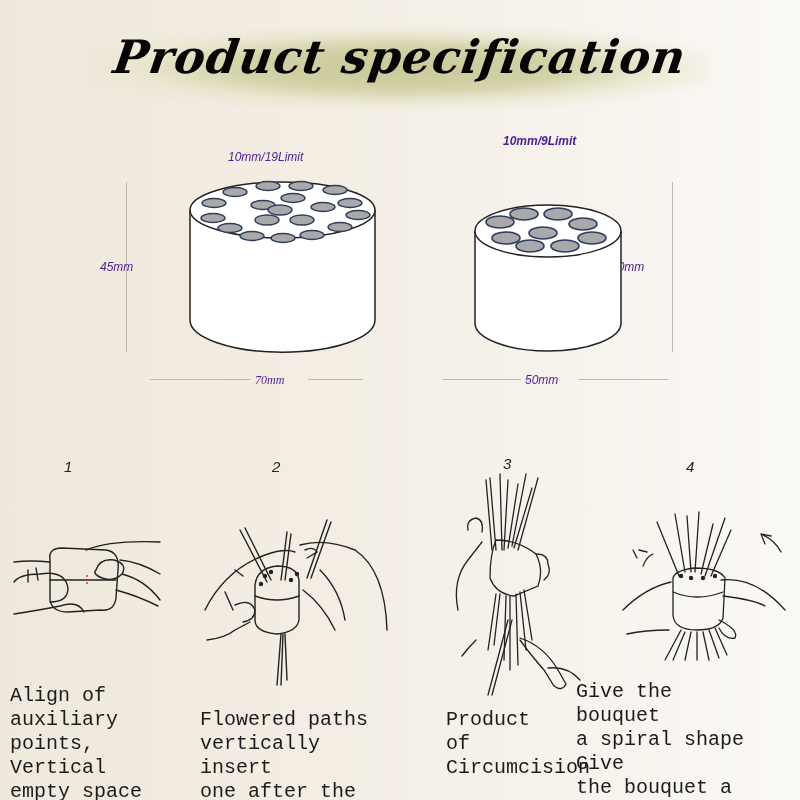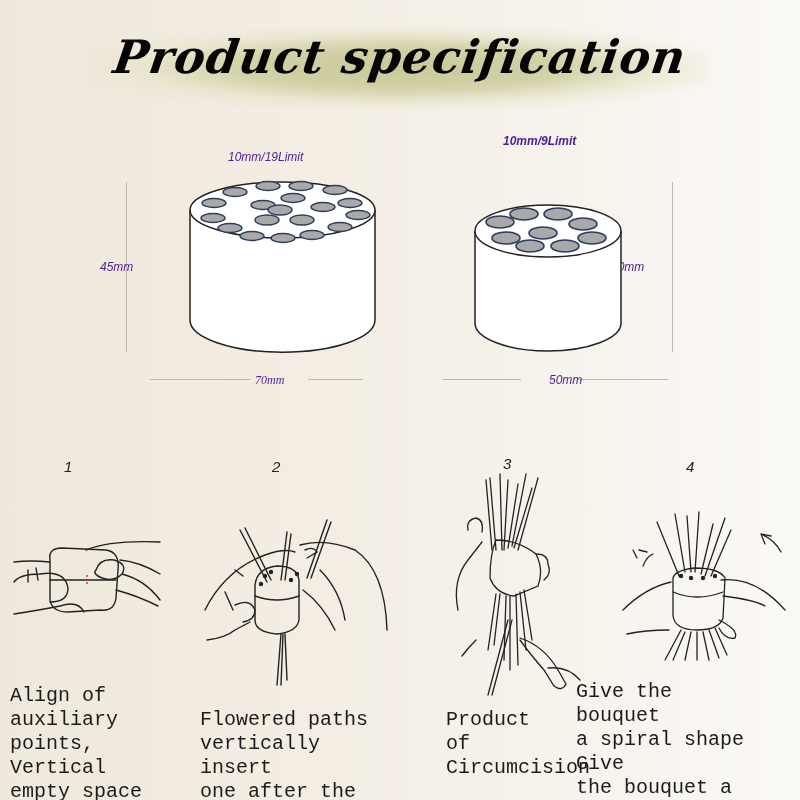--- a/index.html
+++ b/index.html
@@ -66,21 +66,21 @@
     <ellipse cx="98" cy="58" rx="12" ry="4.5"></ellipse>
     <ellipse cx="127" cy="55" rx="12" ry="4.5"></ellipse>
   </g>
 </svg>
 
 <div class="label" style="left:503px; top:134px;font-weight:bold;">10mm/9Limit</div>
 <div class="dimline" style="left:672px; top:182px; width:1px; height:170px;"></div>
 <div class="label" style="left:611px; top:260px;">40mm</div>
 <div class="dimline" style="left:443px; top:379px; width:78px; height:1px;"></div>
 <div class="dimline" style="left:578px; top:379px; width:90px; height:1px;"></div>
-<div class="label" style="left:549px; top:373px;">50mm</div>
+<div class="label" style="left:525px; top:373px;">50mm</div>
 
 <svg style="left:472px; top:203px;" width="152" height="150" viewBox="0 0 152 150">
   <path d="M3 28 L3 120 A73 28 0 0 0 149 120 L149 28" fill="#ffffff" stroke="#222" stroke-width="1.5"></path>
   <ellipse cx="76" cy="28" rx="73" ry="26" fill="#ffffff" stroke="#222" stroke-width="1.5"></ellipse>
   <g fill="#a9a9a9" stroke="#2f3d5c" stroke-width="1.6">
     <ellipse cx="52" cy="11" rx="14" ry="6"></ellipse>
     <ellipse cx="86" cy="11" rx="14" ry="6"></ellipse>
     <ellipse cx="28" cy="19" rx="14" ry="6"></ellipse>
     <ellipse cx="111" cy="21" rx="14" ry="6"></ellipse>
     <ellipse cx="71" cy="30" rx="14" ry="6"></ellipse>

